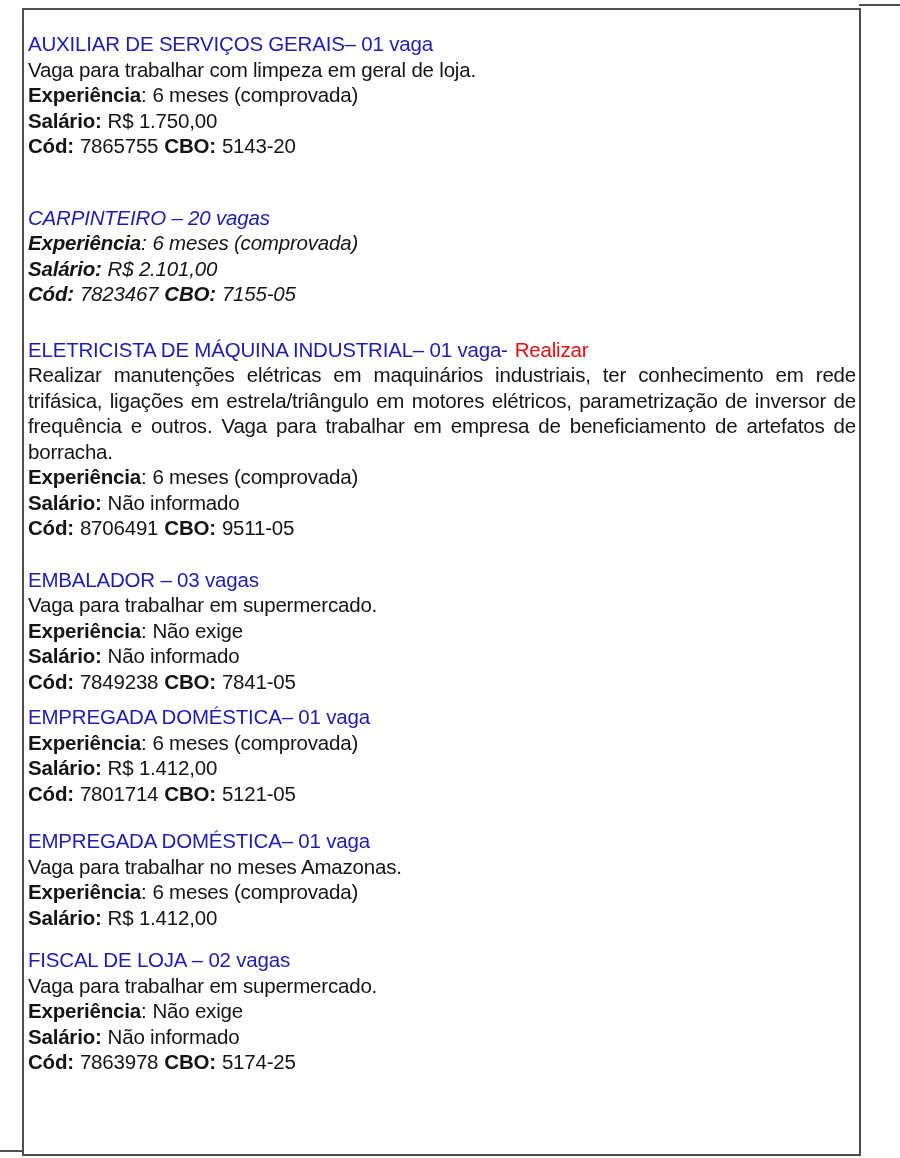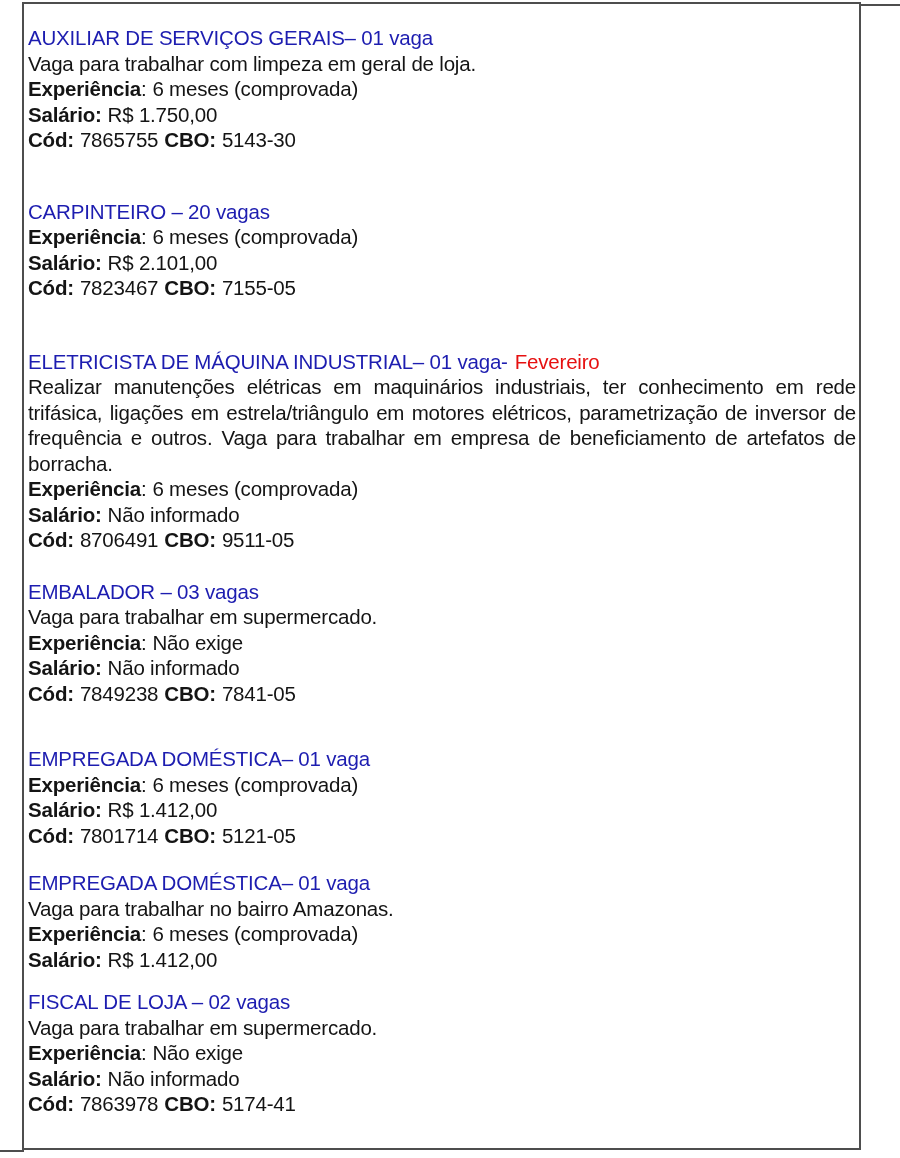--- a/index.html
+++ b/index.html
@@ -12,41 +12,41 @@
   body{
     width:900px;height:1158px;
     background:#ffffff;
     position:relative;
     font-family:"Liberation Sans","DejaVu Sans",sans-serif;
     color:var(--text-black);
     overflow:hidden;
   }
   .box{
     position:absolute;
-    left:22px;top:2px;
+    left:22px;top:8px;
     width:839px;height:1148px;
     box-sizing:border-box;
     border:2px solid var(--border-gray);
     padding:21px 3px 4px 4px;
     overflow:hidden;
     background:#ffffff;
   }
   .border-ext-top{
     position:absolute;left:859px;top:4px;width:41px;height:2px;
     background:var(--border-gray);
   }
   .border-ext-bottom{
     position:absolute;left:0px;top:1150px;width:24px;height:2px;
     background:var(--border-gray);
   }
   .job{margin:0 0 24px 0;}
   .job:nth-of-type(1){margin-bottom:46px;}
-  .job:nth-of-type(2){margin-bottom:48px;}
+  .job:nth-of-type(2){margin-bottom:30px;font-style:italic;}
   .job:nth-of-type(3){margin-bottom:26px;}
-  .job:nth-of-type(4){margin-bottom:40px;}
+  .job:nth-of-type(4){margin-bottom:10px;}
   .job:nth-of-type(5){margin-bottom:22px;}
   .job:nth-of-type(6){margin-bottom:17px;}
   .job:nth-of-type(7){margin-bottom:0;}
   .job h2,.job p{
     margin:0;
     font-size:20.5px;
     line-height:25.5px;
     font-weight:normal;
     letter-spacing:-0.2px;
   }
@@ -70,33 +70,33 @@
 </style>
 </head>
 <body>
 
 <div class="box" id="jobs-container">
   <section class="job">
     <h2 class="title"><span>AUXILIAR DE SERVIÇOS GERAIS– 01 vaga</span></h2>
     <p class="desc">Vaga para trabalhar com limpeza em geral de loja.</p>
     <p class="line"><b>Experiência</b><span>:</span><span class="v">6 meses (comprovada)</span></p>
     <p class="line"><b>Salário:</b><span class="v">R$ 1.750,00</span></p>
-    <p class="line"><b>Cód:</b><span class="v">7865755</span><b class="ml">CBO:</b><span class="v">5143-30</span></p>
+    <p class="line"><b>Cód:</b><span class="v">7865755</span><b class="ml">CBO:</b><span class="v">5143-20</span></p>
   </section>
 
   <section class="job">
     <h2 class="title"><span>CARPINTEIRO – 20 vagas</span></h2>
 
     <p class="line"><b>Experiência</b><span>:</span><span class="v">6 meses (comprovada)</span></p>
     <p class="line"><b>Salário:</b><span class="v">R$ 2.101,00</span></p>
     <p class="line"><b>Cód:</b><span class="v">7823467</span><b class="ml">CBO:</b><span class="v">7155-05</span></p>
   </section>
 
   <section class="job">
-    <h2 class="title"><span>ELETRICISTA DE MÁQUINA INDUSTRIAL– 01 vaga-</span><span class="hl">Fevereiro</span></h2>
+    <h2 class="title"><span>ELETRICISTA DE MÁQUINA INDUSTRIAL– 01 vaga-</span><span class="hl">Realizar</span></h2>
     <p class="desc">Realizar manutenções elétricas em maquinários industriais, ter conhecimento em rede trifásica, ligações em estrela/triângulo em motores elétricos, parametrização de inversor de frequência e outros. Vaga para trabalhar em empresa de beneficiamento de artefatos de borracha.</p>
     <p class="line"><b>Experiência</b><span>:</span><span class="v">6 meses (comprovada)</span></p>
     <p class="line"><b>Salário:</b><span class="v">Não informado</span></p>
     <p class="line"><b>Cód:</b><span class="v">8706491</span><b class="ml">CBO:</b><span class="v">9511-05</span></p>
   </section>
 
   <section class="job">
     <h2 class="title"><span>EMBALADOR – 03 vagas</span></h2>
     <p class="desc">Vaga para trabalhar em supermercado.</p>
     <p class="line"><b>Experiência</b><span>:</span><span class="v">Não exige</span></p>
@@ -106,27 +106,27 @@
 
   <section class="job">
     <h2 class="title"><span>EMPREGADA DOMÉSTICA– 01 vaga</span></h2>
     <p class="line"><b>Experiência</b><span>:</span><span class="v">6 meses (comprovada)</span></p>
     <p class="line"><b>Salário:</b><span class="v">R$ 1.412,00</span></p>
     <p class="line"><b>Cód:</b><span class="v">7801714</span><b class="ml">CBO:</b><span class="v">5121-05</span></p>
   </section>
 
   <section class="job">
     <h2 class="title"><span>EMPREGADA DOMÉSTICA– 01 vaga</span></h2>
-    <p class="desc">Vaga para trabalhar no bairro Amazonas.</p>
+    <p class="desc">Vaga para trabalhar no meses Amazonas.</p>
     <p class="line"><b>Experiência</b><span>:</span><span class="v">6 meses (comprovada)</span></p>
     <p class="line"><b>Salário:</b><span class="v">R$ 1.412,00</span></p>
   </section>
 
   <section class="job">
     <h2 class="title"><span>FISCAL DE LOJA – 02 vagas</span></h2>
     <p class="desc">Vaga para trabalhar em supermercado.</p>
     <p class="line"><b>Experiência</b><span>:</span><span class="v">Não exige</span></p>
     <p class="line"><b>Salário:</b><span class="v">Não informado</span></p>
-    <p class="line"><b>Cód:</b><span class="v">7863978</span><b class="ml">CBO:</b><span class="v">5174-41</span></p>
+    <p class="line"><b>Cód:</b><span class="v">7863978</span><b class="ml">CBO:</b><span class="v">5174-25</span></p>
   </section>
 </div>
 <div class="border-ext-top"></div>
 <div class="border-ext-bottom"></div>
 
 </body></html>

